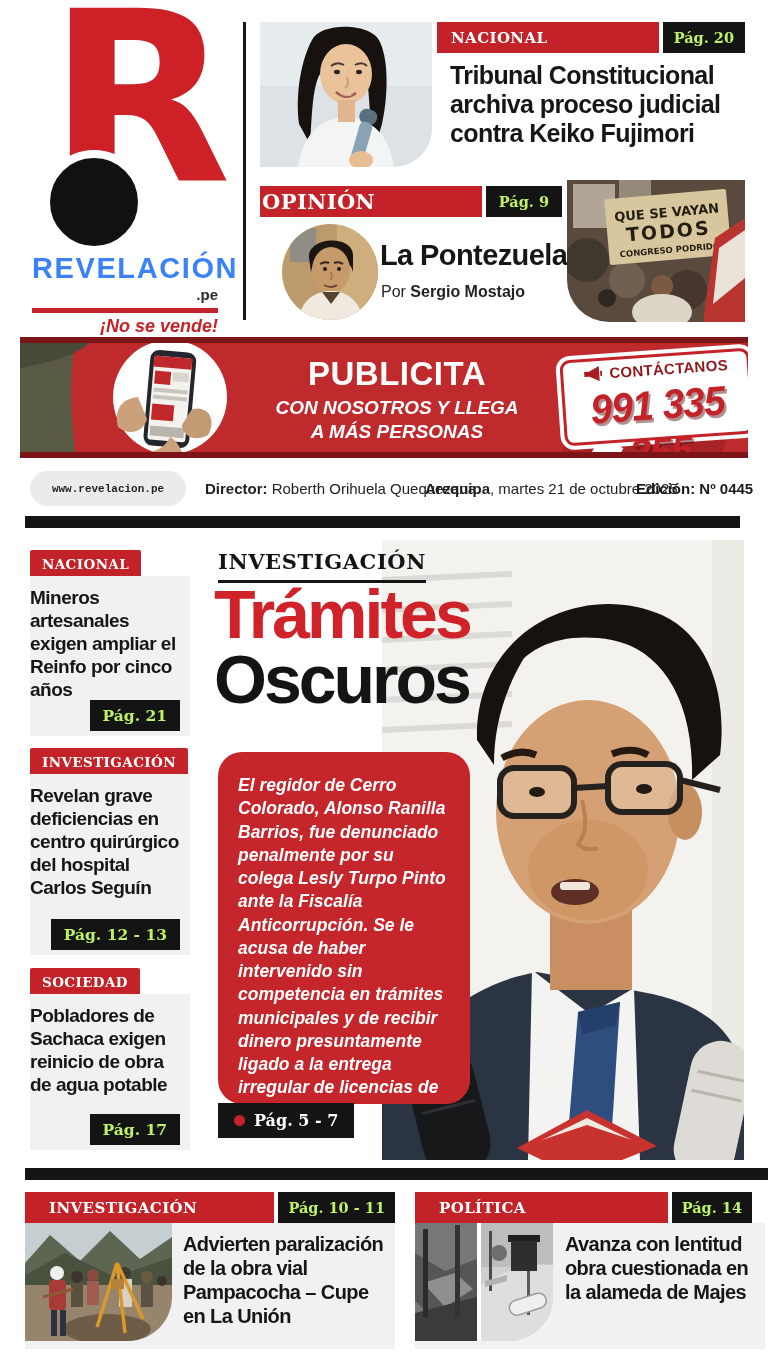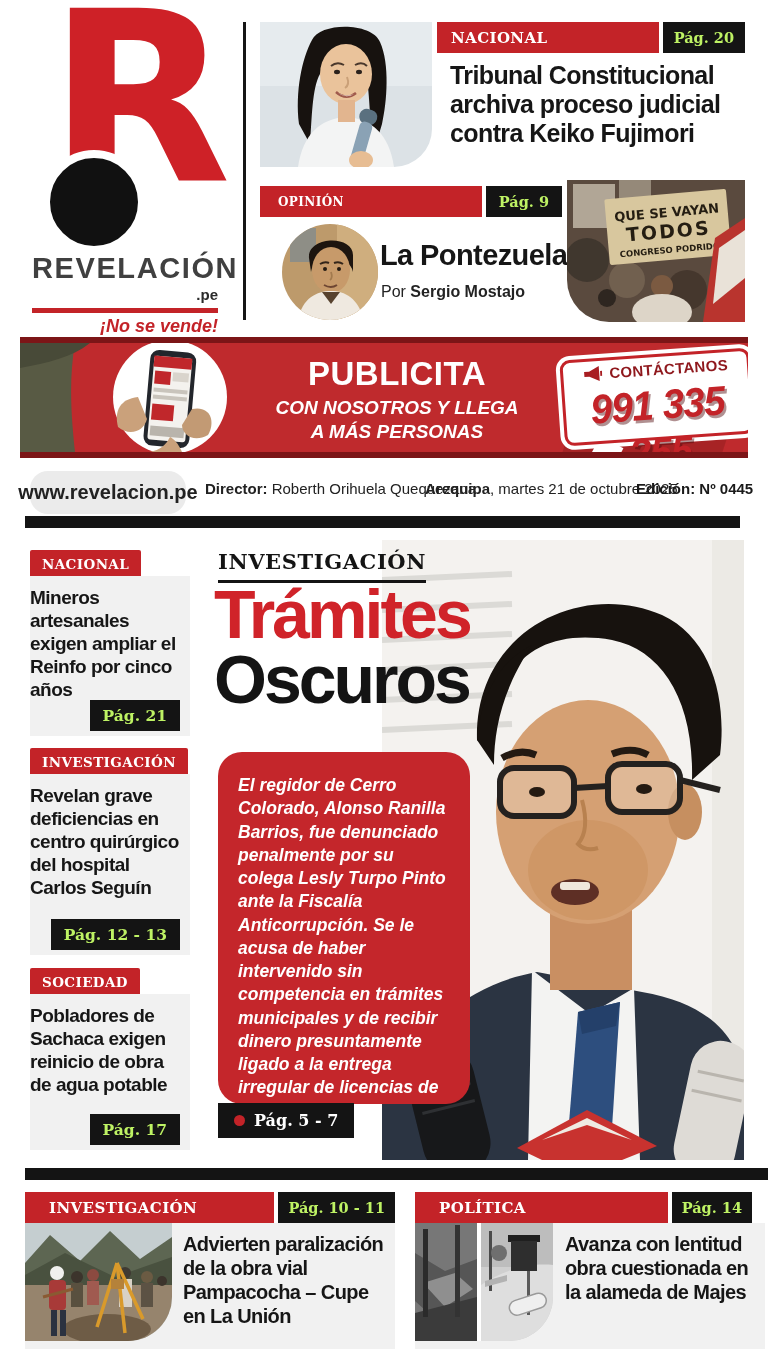--- a/index.html
+++ b/index.html
@@ -28,21 +28,21 @@
 </style>
 </head>
 <body>
 
 <div class="page">
 
   <div class="abs" style="left:30px;top:12px;width:195px;height:310px;">
     <div class="abs" style="left:18px;top:-32px;font-family:'DejaVu Sans',sans-serif;font-weight:bold;font-size:238px;line-height:1;color:var(--logo_red,#ce2127);">R</div>
     <div class="abs" style="left:12px;top:138px;width:104px;height:104px;border-radius:50%;background:#111;border:8px solid #fff;"></div>
     <div class="abs" style="left:2px;top:240px;width:186px;">
-      <div style="font-weight:bold;font-size:29px;letter-spacing:1.6px;color:#404040;">REVELACIÓN</div>
+      <div style="font-weight:bold;font-size:29px;letter-spacing:1.6px;color:#3b82f6;">REVELACIÓN</div>
       <div style="text-align:right;font-weight:bold;font-size:15px;color:#2a2a2a;margin-top:1px;">.pe</div>
       <div style="height:5px;background:var(--red,#c32328);margin-top:5px;"></div>
       <div style="text-align:right;font-weight:bold;font-style:italic;font-size:18px;color:var(--red,#c32328);margin-top:3px;">¡No se vende!</div>
     </div>
   </div>
 
   <div class="abs" style="left:243px;top:22px;width:3px;height:298px;background:#161616;"></div>
 
   <div class="abs photo" style="left:260px;top:22px;width:172px;height:145px;border-radius:0 0 38px 0;">
     <svg viewBox="0 0 172 145" preserveAspectRatio="none">
@@ -66,21 +66,21 @@
       <ellipse cx="101" cy="138" rx="12" ry="9" fill="#e7bd93"></ellipse>
     </svg>
   </div>
   <div class="abs" style="left:437px;top:22px;width:308px;display:flex;height:31px;">
     <div class="badge-red" style="flex:1;display:flex;align-items:center;padding-left:14px;font-size:15px;letter-spacing:.4px;margin-right:4px;">NACIONAL</div>
     <div class="badge-black" style="display:flex;align-items:center;justify-content:center;font-size:14.5px;padding:0 11px;">Pág. 20</div>
   </div>
   <div class="abs hl" style="left:450px;top:61px;width:300px;font-size:25px;line-height:1.15;">Tribunal Constitucional archiva proceso judicial contra Keiko Fujimori</div>
 
   <div class="abs" style="left:260px;top:186px;width:302px;display:flex;height:31px;">
-    <div class="badge-red" style="flex:1;display:flex;align-items:center;padding-left:18px;font-size:12px;letter-spacing:.4px;margin-right:4px;">OPINIÓN</div>
+    <div class="badge-red" style="flex:1;display:flex;align-items:center;padding-left:2px;font-size:21px;letter-spacing:.4px;margin-right:4px;">OPINIÓN</div>
     <div class="badge-black" style="display:flex;align-items:center;justify-content:center;font-size:14.5px;padding:0 13px;">Pág. 9</div>
   </div>
   <div class="abs photo" style="left:282px;top:224px;width:96px;height:96px;border-radius:50%;">
     <svg viewBox="0 0 96 96" preserveAspectRatio="none">
       <rect width="96" height="96" fill="#bd9a6b"></rect>
       <rect x="55" width="41" height="96" fill="#cfae7e"></rect>
       <rect x="8" y="4" width="26" height="34" fill="#8e8e86"></rect>
       <path d="M27 34 C25 12 72 10 71 32 L71 48 C68 30 31 30 29 48 Z" fill="#1d150f"></path>
       <ellipse cx="49" cy="46" rx="19" ry="23" fill="#c79a6a"></ellipse>
       <path d="M38 40 q5 -3 9 -1" stroke="#33251a" stroke-width="2" fill="none"></path>
@@ -155,21 +155,21 @@
         <svg width="20" height="17" viewBox="0 0 20 17">
             <path d="M17 1 L7 6 H2 V11 H7 L17 16 Z" fill="#a81d22"></path>
             <rect x="18" y="6" width="2" height="5" fill="#a81d22"></rect>
           </svg>
         <span style="font-weight:bold;font-size:15px;color:#8f181d;letter-spacing:.3px;">CONTÁCTANOS</span>
       </div>
       <div class="abs" style="left:0;top:32px;width:100%;text-align:center;font-weight:bold;font-style:italic;font-size:41px;letter-spacing:-1px;color:var(--red,#c32328);text-shadow:2px 3px 0 rgba(80,8,10,.45);transform:scaleX(.95);">991 335 255</div>
     </div>
   </div>
 
-  <div class="abs" style="left:30px;top:471px;width:156px;height:43px;border-radius:18px;background:#ebebeb;display:flex;align-items:center;justify-content:center;font-weight:bold;font-size:20px;color:#222;">www.revelacion.pe</div>
+  <div class="abs" style="left:30px;top:471px;width:156px;height:35px;border-radius:18px;background:#ebebeb;display:flex;align-items:center;justify-content:center;font-weight:bold;font-size:11px;color:#222;font-family:Liberation Mono, monospace;">www.revelacion.pe</div>
   <div class="abs" style="left:205px;top:480px;font-size:15px;color:#222;">
     <span style="font-weight:bold;">Director:</span>
     <span>Roberth Orihuela Quequezana</span>
   </div>
   <div class="abs" style="left:425px;top:480px;font-size:15px;color:#222;">
     <span style="font-weight:bold;">Arequipa</span><span>, martes 21 de octubre 2025</span>
   </div>
   <div class="abs" style="left:636px;top:480px;font-size:15px;font-weight:bold;color:#1a1a1a;">Edición: Nº 0445</div>
   <div class="abs" style="left:25px;top:516px;width:715px;height:12px;background:#141414;"></div>
 

